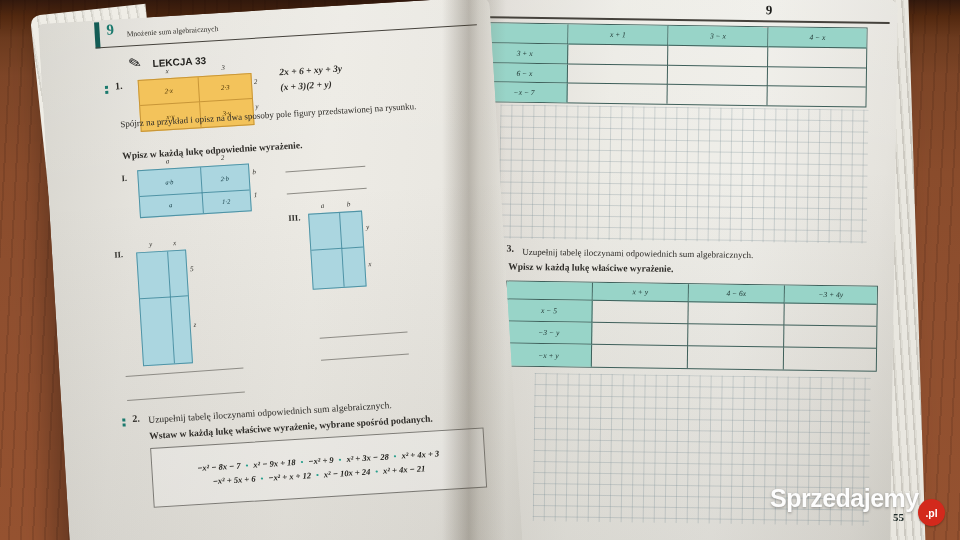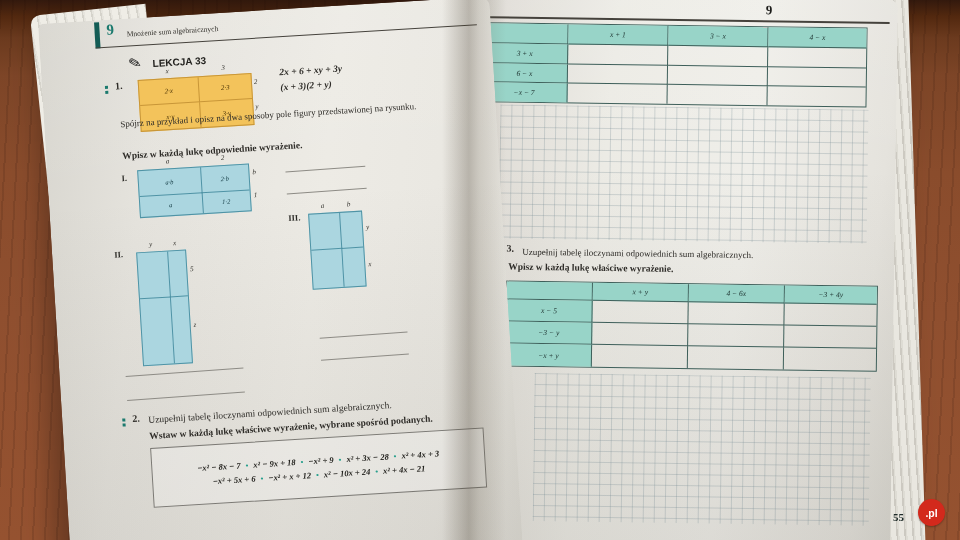--- a/index.html
+++ b/index.html
@@ -234,16 +234,17 @@
         <span class="choice">−x² + 5x + 6</span>
         <span class="choice">−x² + x + 12</span>
         <span class="choice">x² − 10x + 24</span>
         <span class="choice">x² + 4x − 21</span>
       </div>
     </div>
   </div>
 
   <div class="a spine"></div>
 
+  <div class="a wm-text" style="left:770px;top:484px;z-index:50;">Sprzedajemy</div>
   <div class="a wm-badge" style="left:918px;top:499px;z-index:51;text-align:center;">.pl</div>
   <div class="a pgnum" style="left:893px;top:511px;z-index:52;">55</div>
 
 </div>
 
 </body></html>

